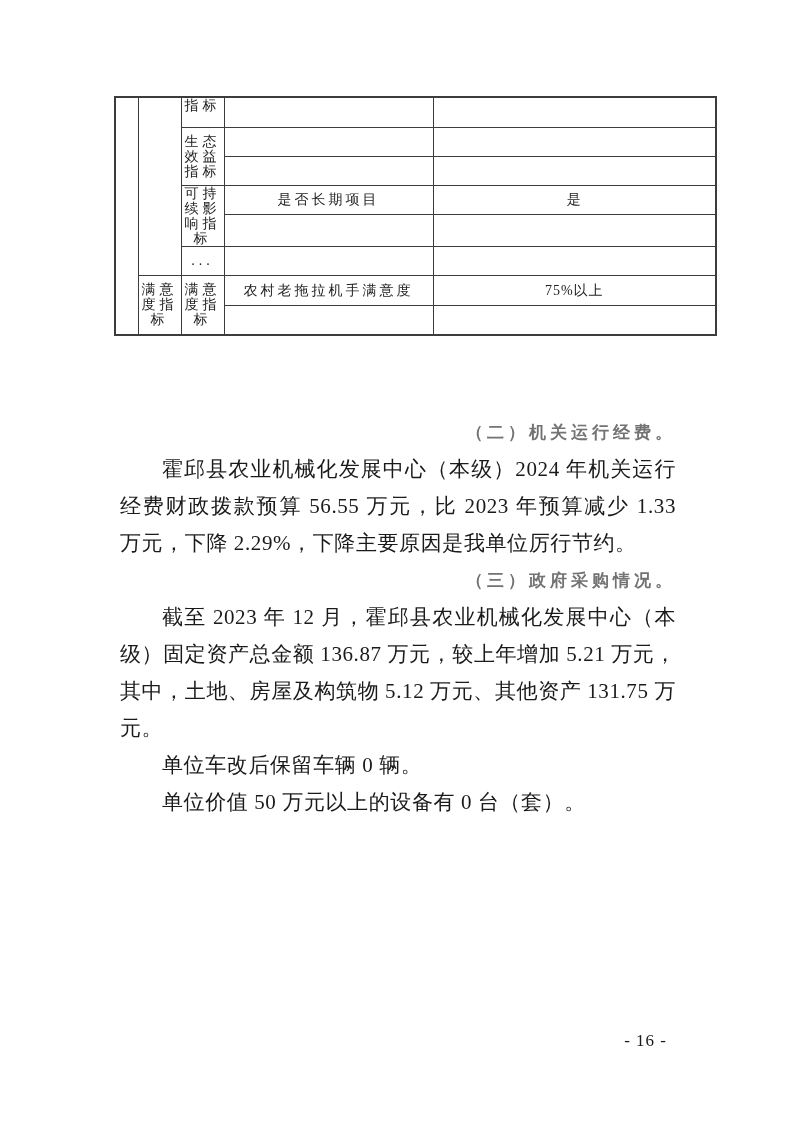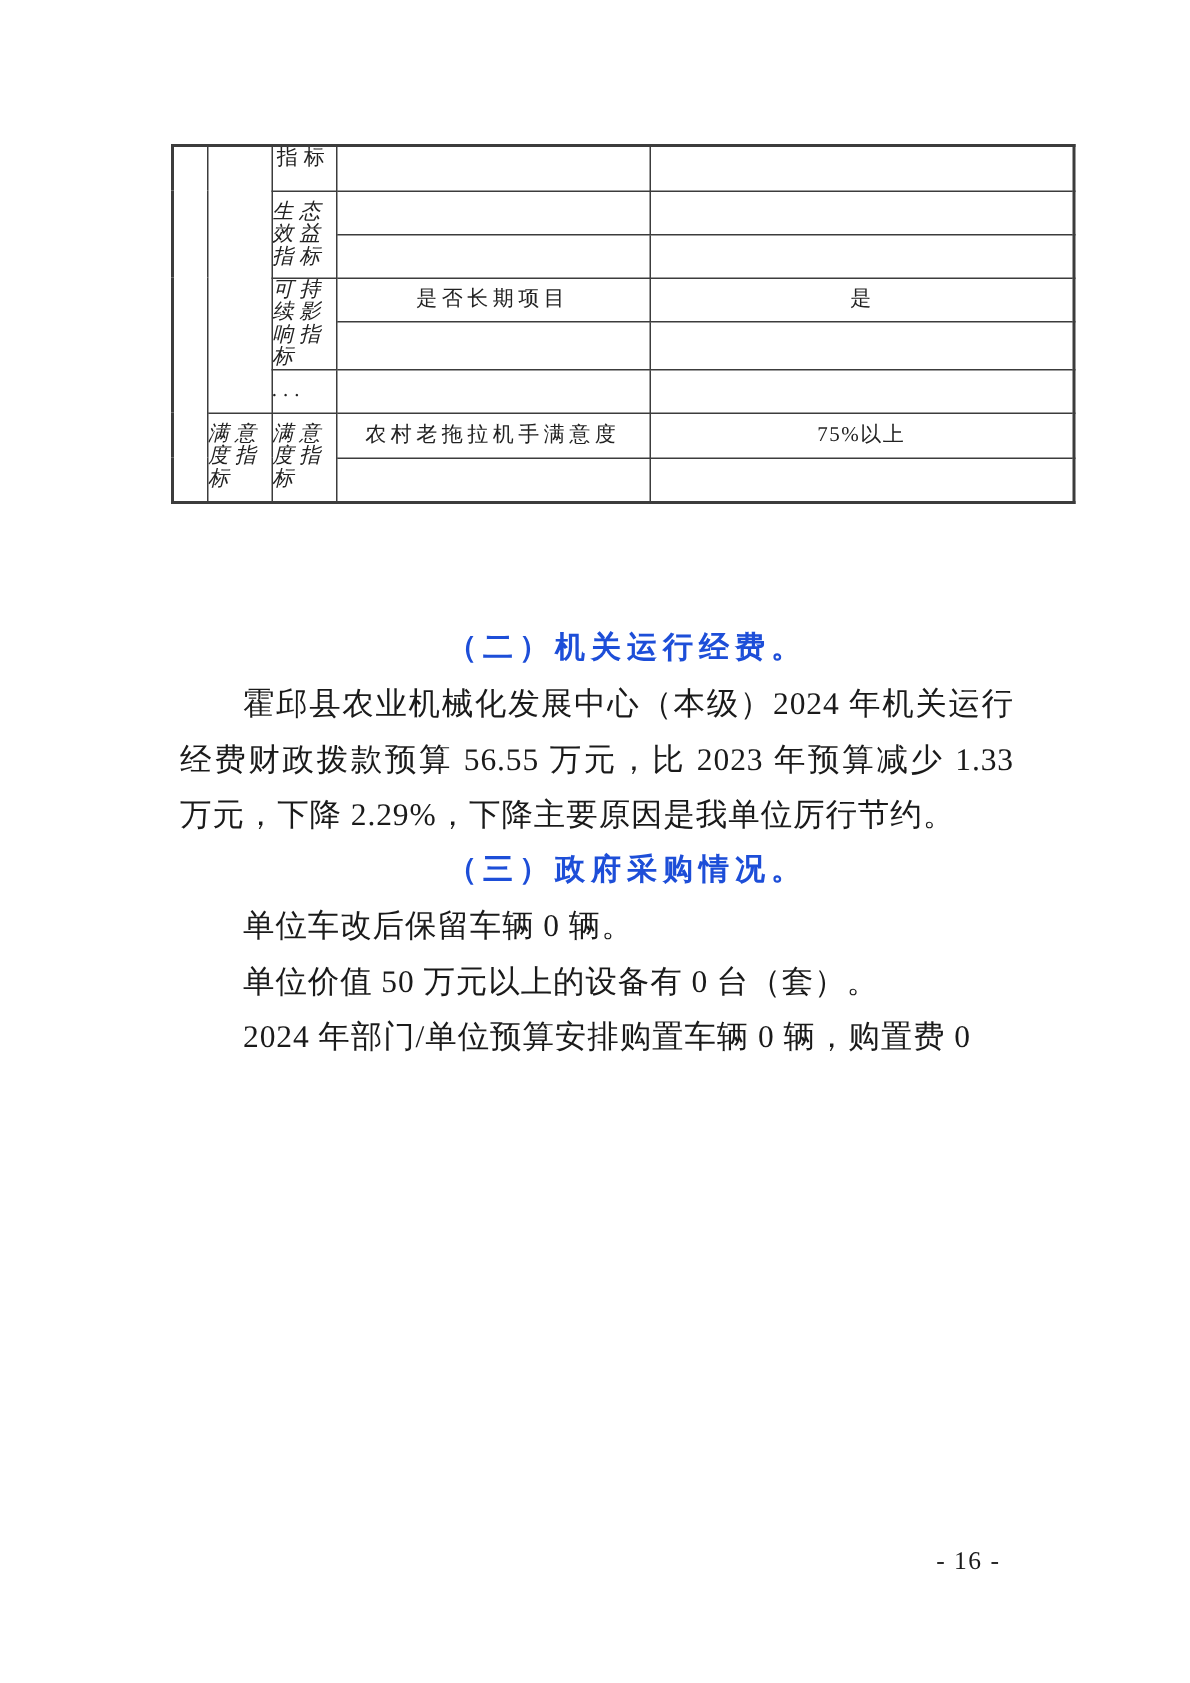--- a/index.html
+++ b/index.html
@@ -29,26 +29,25 @@
   }
   table.indicator-table td {
     border: 1px solid #3c3c3c;
     padding: 0;
     font-size: 14px;
     line-height: 15px;
     color: #222222;
     overflow: hidden;
   }
   td.lbl {
-    text-align: left;
+    text-align: center;
     vertical-align: middle;
     letter-spacing: 4px;
     word-break: break-all;
     padding: 2px 2px;
-    font-style: italic;
   }
   td.lbl-top {
     text-align: center;
     vertical-align: top;
     letter-spacing: 4px;
     word-break: break-all;
     padding-top: 4px;
   }
   td.ind {
     text-align: center;
@@ -67,27 +66,27 @@
     position: absolute;
     left: 120px;
     top: 414px;
     width: 556px;
     font-size: 21px;
     line-height: 37px;
     text-align: justify;
   }
   .sec-heading {
     margin: 0;
-    font-size: 20px;
+    font-size: 17px;
     font-weight: bold;
     line-height: 37px;
     text-indent: 2em;
     letter-spacing: 4px;
-    text-align: center;
-    color: #1d4ed8;
+    text-align: right;
+    color: #737373;
   }
   .body-para {
     margin: 0;
     text-indent: 2em;
     letter-spacing: 0.6px;
   }
 
   .page-number {
     position: absolute;
     top: 1031px;
@@ -153,21 +152,21 @@
       </tr>
     </tbody>
   </table>
 
   <div class="content">
     <h3 class="sec-heading">（二）机关运行经费。</h3>
     <p class="body-para">霍邱县农业机械化发展中心（本级）2024 年机关运行经费财政拨款预算 56.55 万元，比 2023 年预算减少 1.33 万元，下降 2.29%，下降主要原因是我单位厉行节约。</p>
 
     <h3 class="sec-heading">（三）政府采购情况。</h3>
 
+    <p class="body-para">截至 2023 年 12 月，霍邱县农业机械化发展中心（本级）固定资产总金额 136.87 万元，较上年增加 5.21 万元，其中，土地、房屋及构筑物 5.12 万元、其他资产 131.75 万元。</p>
 
     <p class="body-para">单位车改后保留车辆 0 辆。</p>
     <p class="body-para">单位价值 50 万元以上的设备有 0 台（套）。</p>
-    <p class="body-para">2024 年部门/单位预算安排购置车辆 0 辆，购置费 0</p>
   </div>
 
   <div class="page-number">- 16 -</div>
 
 </div>
 
 </body></html>

